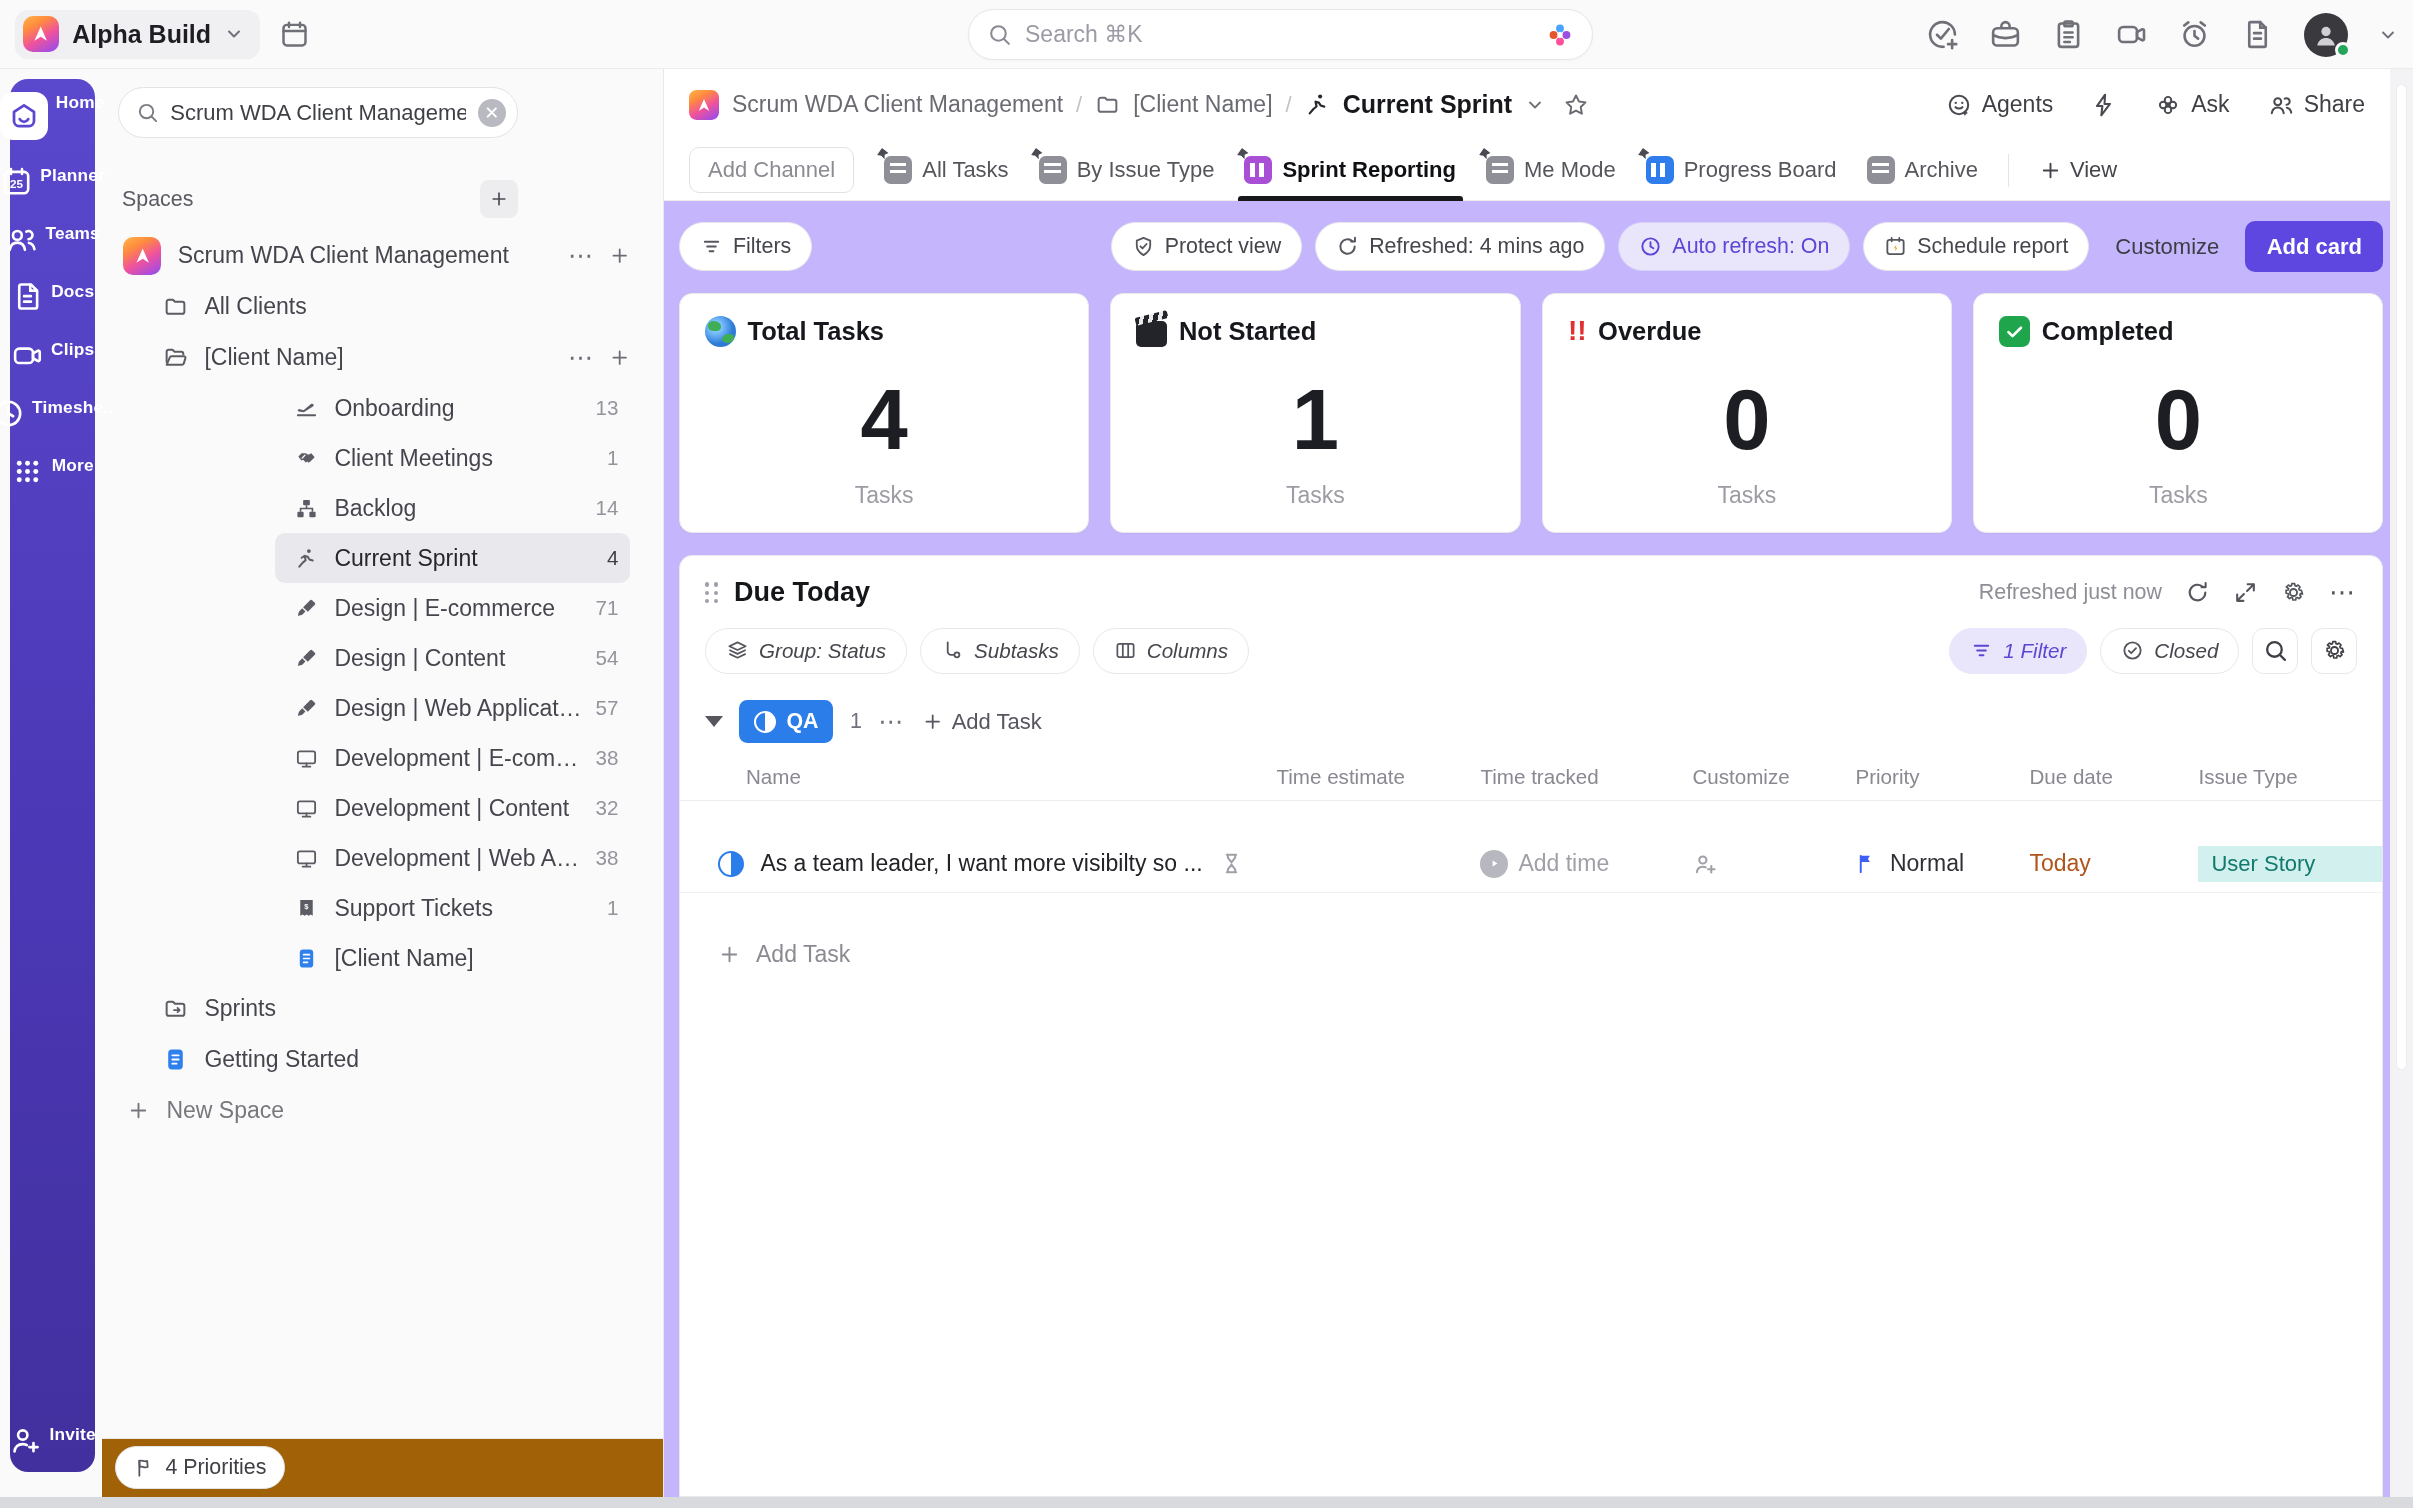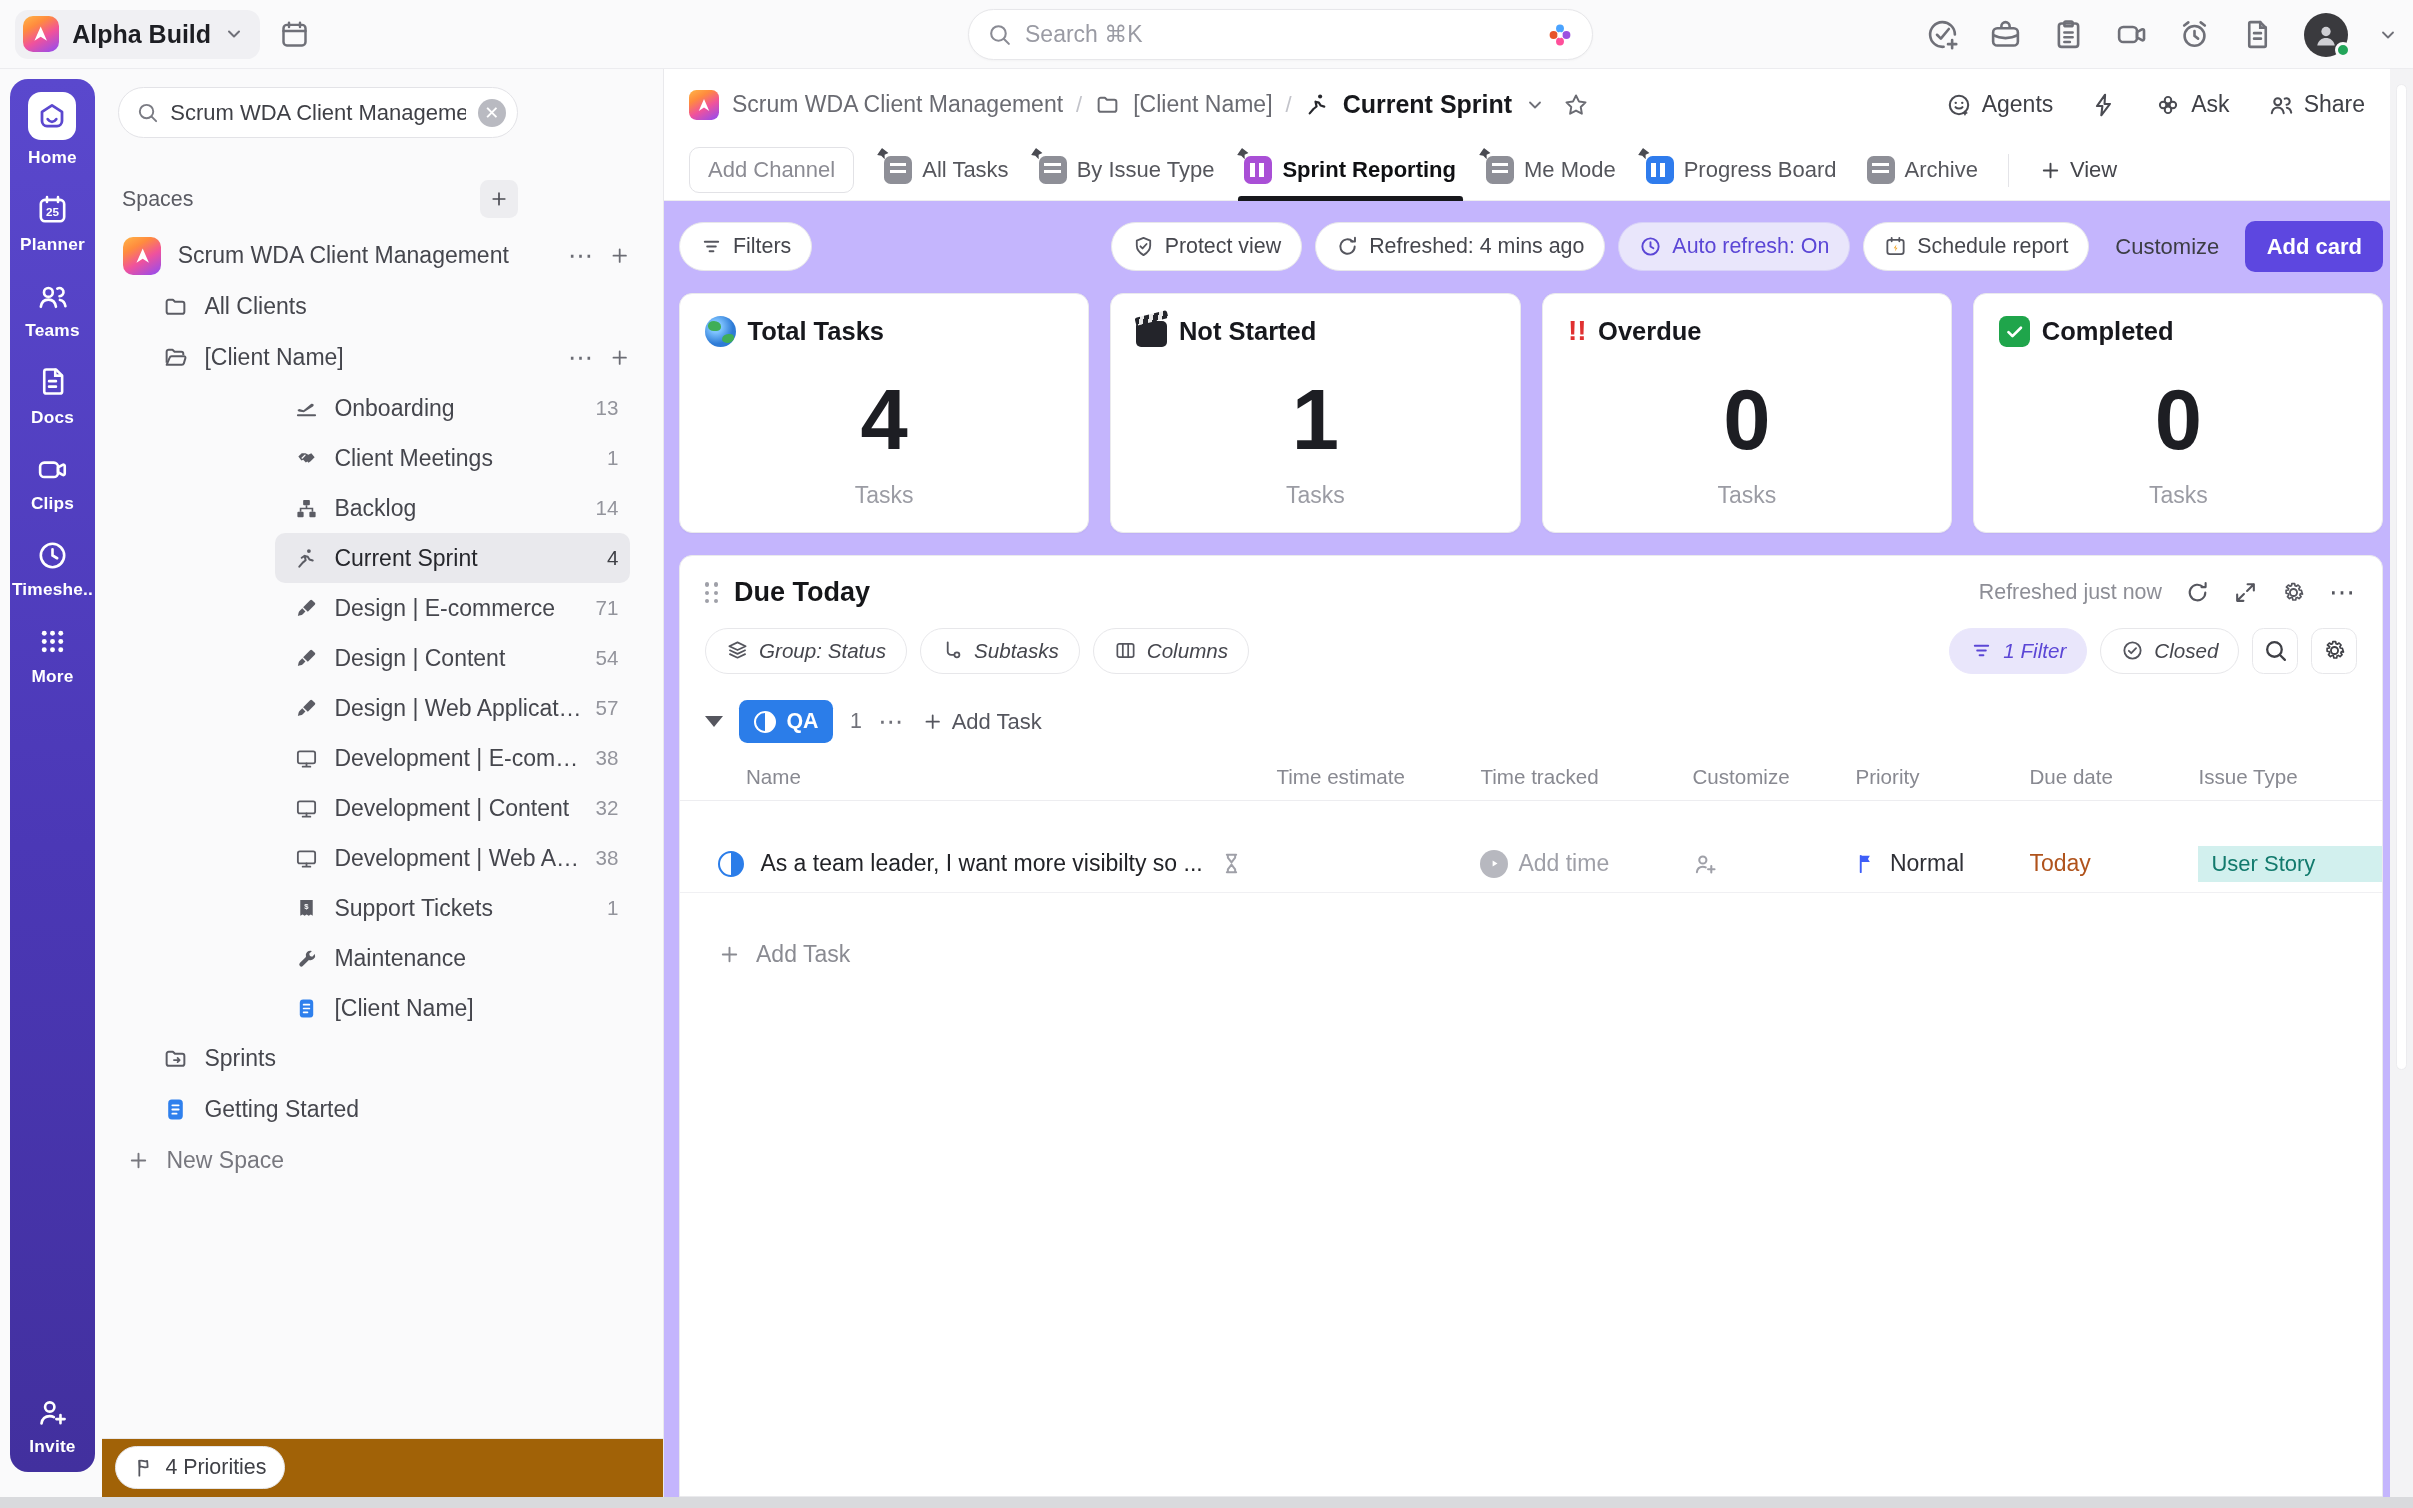--- a/index.html
+++ b/index.html
@@ -32,21 +32,21 @@
   .tb-right { position:absolute; right:15px; top:0; height:69px; display:flex; align-items:center; gap:30px; }
   .avatar { width:44px; height:44px; border-radius:50%; background:#3a3a3e; position:relative;
             display:grid; place-items:center; cursor:pointer; }
   .avatar .dot { position:absolute; right:-3.3px; bottom:-1.6px; width:16.4px; height:16.4px; border-radius:50%;
                  background:#23a55a; border:3.3px solid #fafafb; }
 
   
   .rail { position:absolute; left:10px; top:79px; width:85px; height:1393px; border-radius:18px;
           background:linear-gradient(180deg,#5a48cd 0%,#4b38b6 55%,#42309e 100%);
           display:flex; flex-direction:column; align-items:center; padding:13px 0 15px; color:#fff; z-index:4; }
-  .rail-item { display:flex; flex-direction:column; align-items:center; gap:7.4px; margin-bottom:25px; cursor:pointer; }
+  .rail-item { display:flex; flex-direction:row; gap:7.4px; margin-bottom:25px; cursor:pointer; }
   .rail-item .lbl { font-size:17.3px; font-weight:700; letter-spacing:0.2px; color:#fff; }
   .home-tile { width:48px; height:48px; background:#fff; border-radius:13px; display:grid; place-items:center; }
   .rail-svg { width:33px; height:33px; color:#fff; }
   .rail-spacer { flex:1; }
 
   
   .sidebar { position:absolute; left:102px; top:69px; width:561px; bottom:11.5px; background:#fafafb; }
   .sb-search { position:absolute; left:16.4px; top:18px; width:400px; height:51px; background:#fff;
                border:0.8px solid #e3e3e7; border-radius:25.5px; display:flex; align-items:center;
                padding:0 11.5px 0 16.4px; gap:11.5px; }
@@ -503,27 +503,20 @@
       <span class="name">Development | Web Applicati...</span>
       <span class="cnt">38</span>
     </div>
     <div class="row r-list">
       <svg class="ic" width="23" height="23" viewBox="0 0 24 24">
           <path d="M5.5 3h13v16.5l-2-1.3-2.2 1.3-2.1-1.3-2.2 1.3-2-1.3-2.5 1.3z" fill="currentColor"></path>
           <text x="12" y="12.5" text-anchor="middle" font-size="8" font-weight="bold" fill="#fafafb" font-family="Liberation Sans,sans-serif">$</text>
         </svg>
       <span class="name">Support Tickets</span>
       <span class="cnt">1</span>
-    </div>
-    <div class="row r-list">
-      <svg class="ic" width="23" height="23" viewBox="0 0 24 24">
-          <path d="M20.8 7.2a5 5 0 0 1-6.3 6.3l-6.4 6.4a2.2 2.2 0 0 1-3.1-3.1l6.4-6.4a5 5 0 0 1 6.3-6.3l-2.9 2.9.8 2.3 2.3.8z" fill="currentColor"></path>
-        </svg>
-      <span class="name">Maintenance</span>
-      <span class="cnt"></span>
     </div>
     <div class="row r-list">
       <svg class="ic" width="23" height="23" viewBox="0 0 24 24">
           <rect x="5" y="2.5" width="14" height="19" rx="3.5" fill="#2f80ed"></rect>
           <path d="M9 8h6M9 12h6M9 16h4" stroke="#fff" stroke-width="1.8" stroke-linecap="round"></path>
         </svg>
       <span class="name">[Client Name]</span>
       <span class="cnt"></span>
     </div>
 

